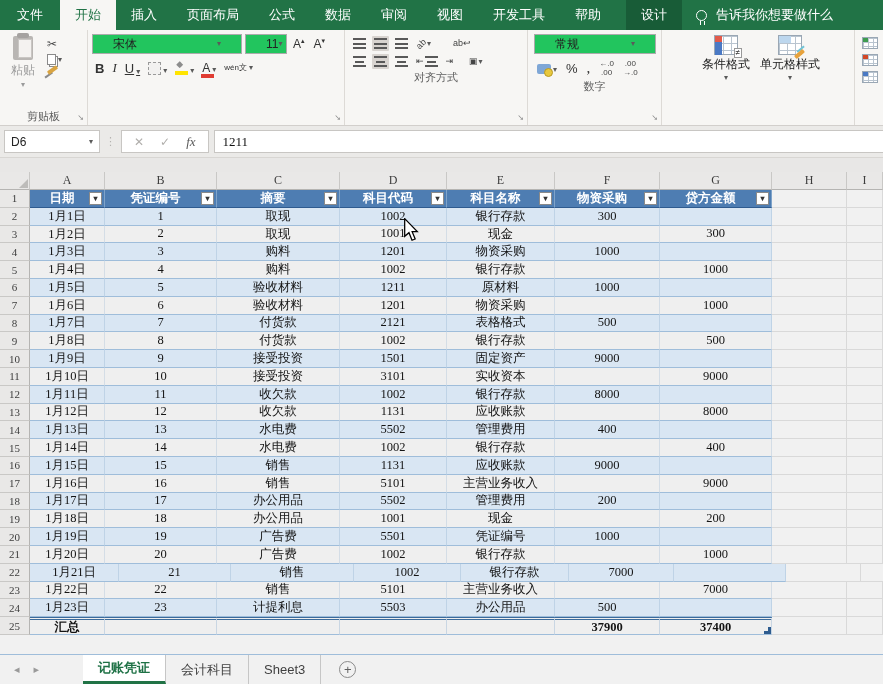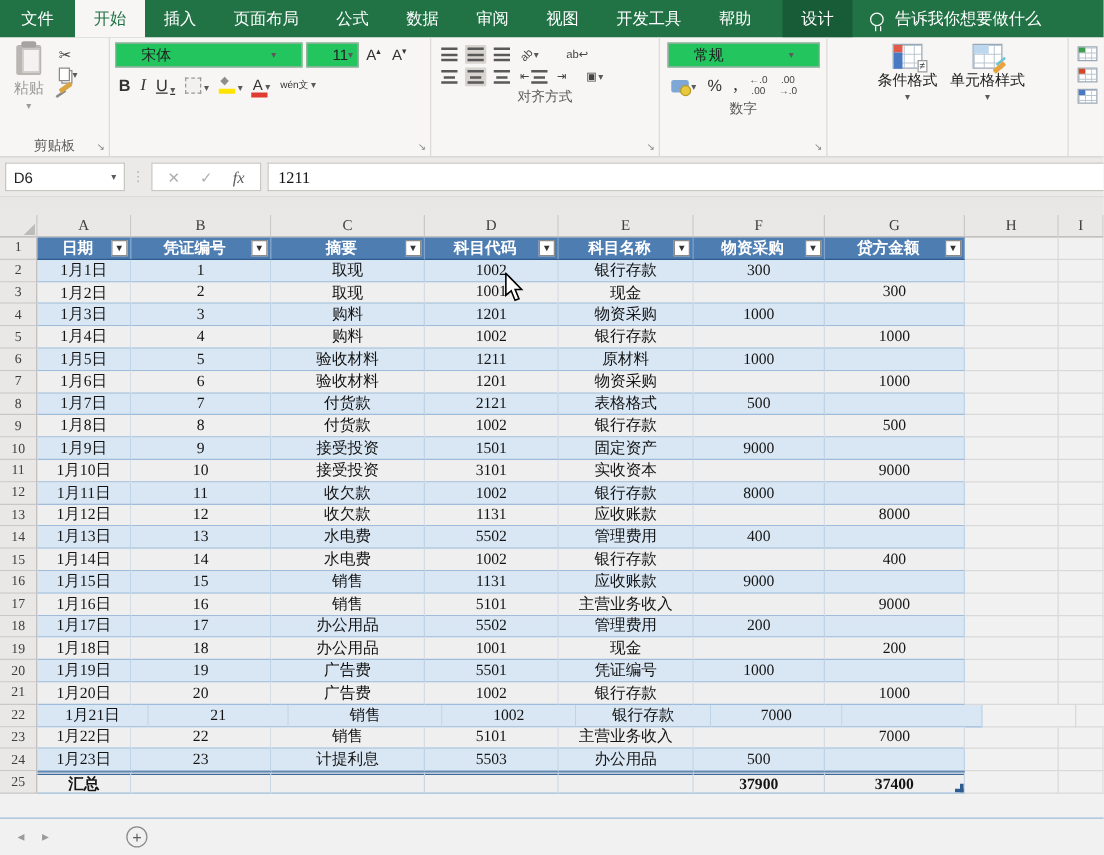--- a/index.html
+++ b/index.html
@@ -712,20 +712,25 @@
       <div class="cell plain" style="width: 36px;"></div>
     </div>
   </div>
 
 <div class="sheetbar">
   <div class="navs">
     <span>◂</span>
     <span>▸</span>
   </div>
   <div class="stabgap"></div>
+  <div style="display:flex">
+      <div class="stab active">记账凭证</div>
+      <div class="stab">会计科目</div>
+      <div class="stab">Sheet3</div>
+    </div>
   <div class="addbtn">
       <span>+</span>
     </div>
 </div>
 
 <svg class="cursor" width="16" height="24" viewBox="0 0 12 19">
   <path d="M1 0.5 L1 14.5 L4.4 11.6 L6.8 17.6 L9.3 16.6 L6.9 10.8 L11 10.8 Z" fill="#ffffff" stroke="#000000" stroke-width="1"></path>
 </svg>
 
 </body></html>

